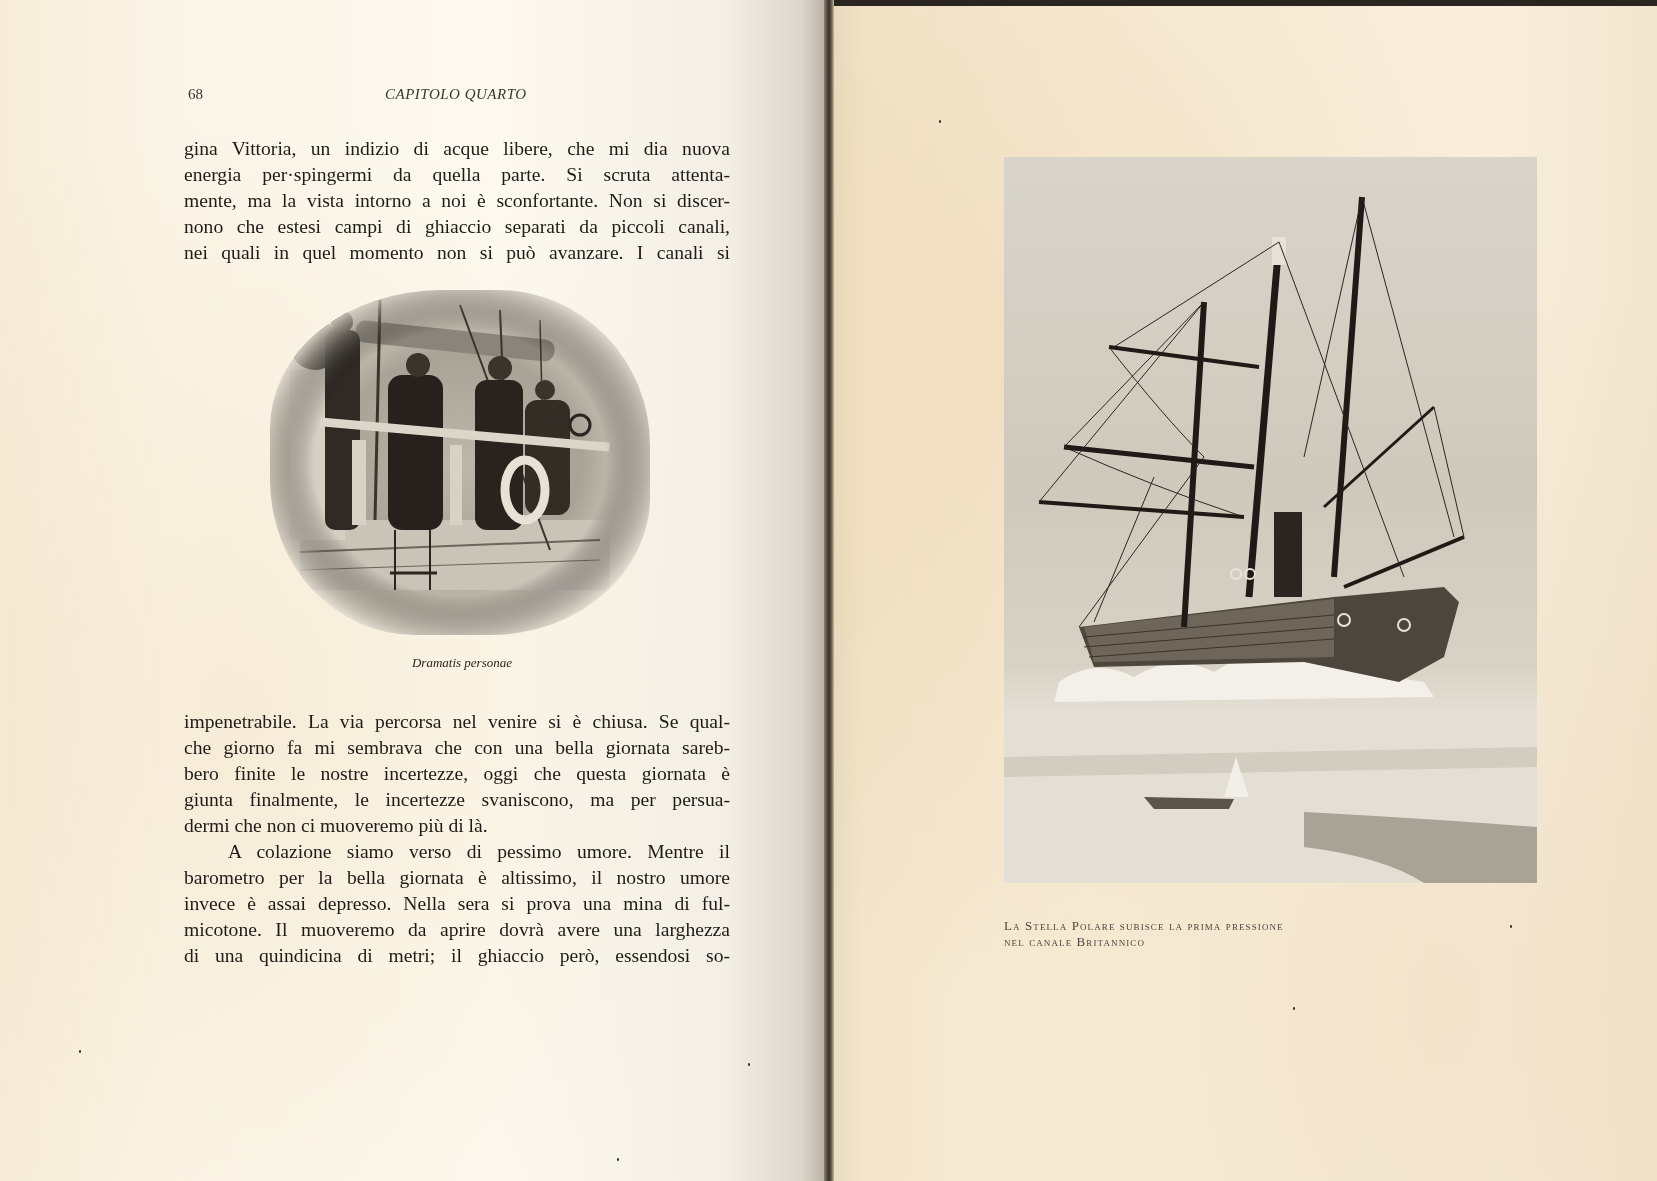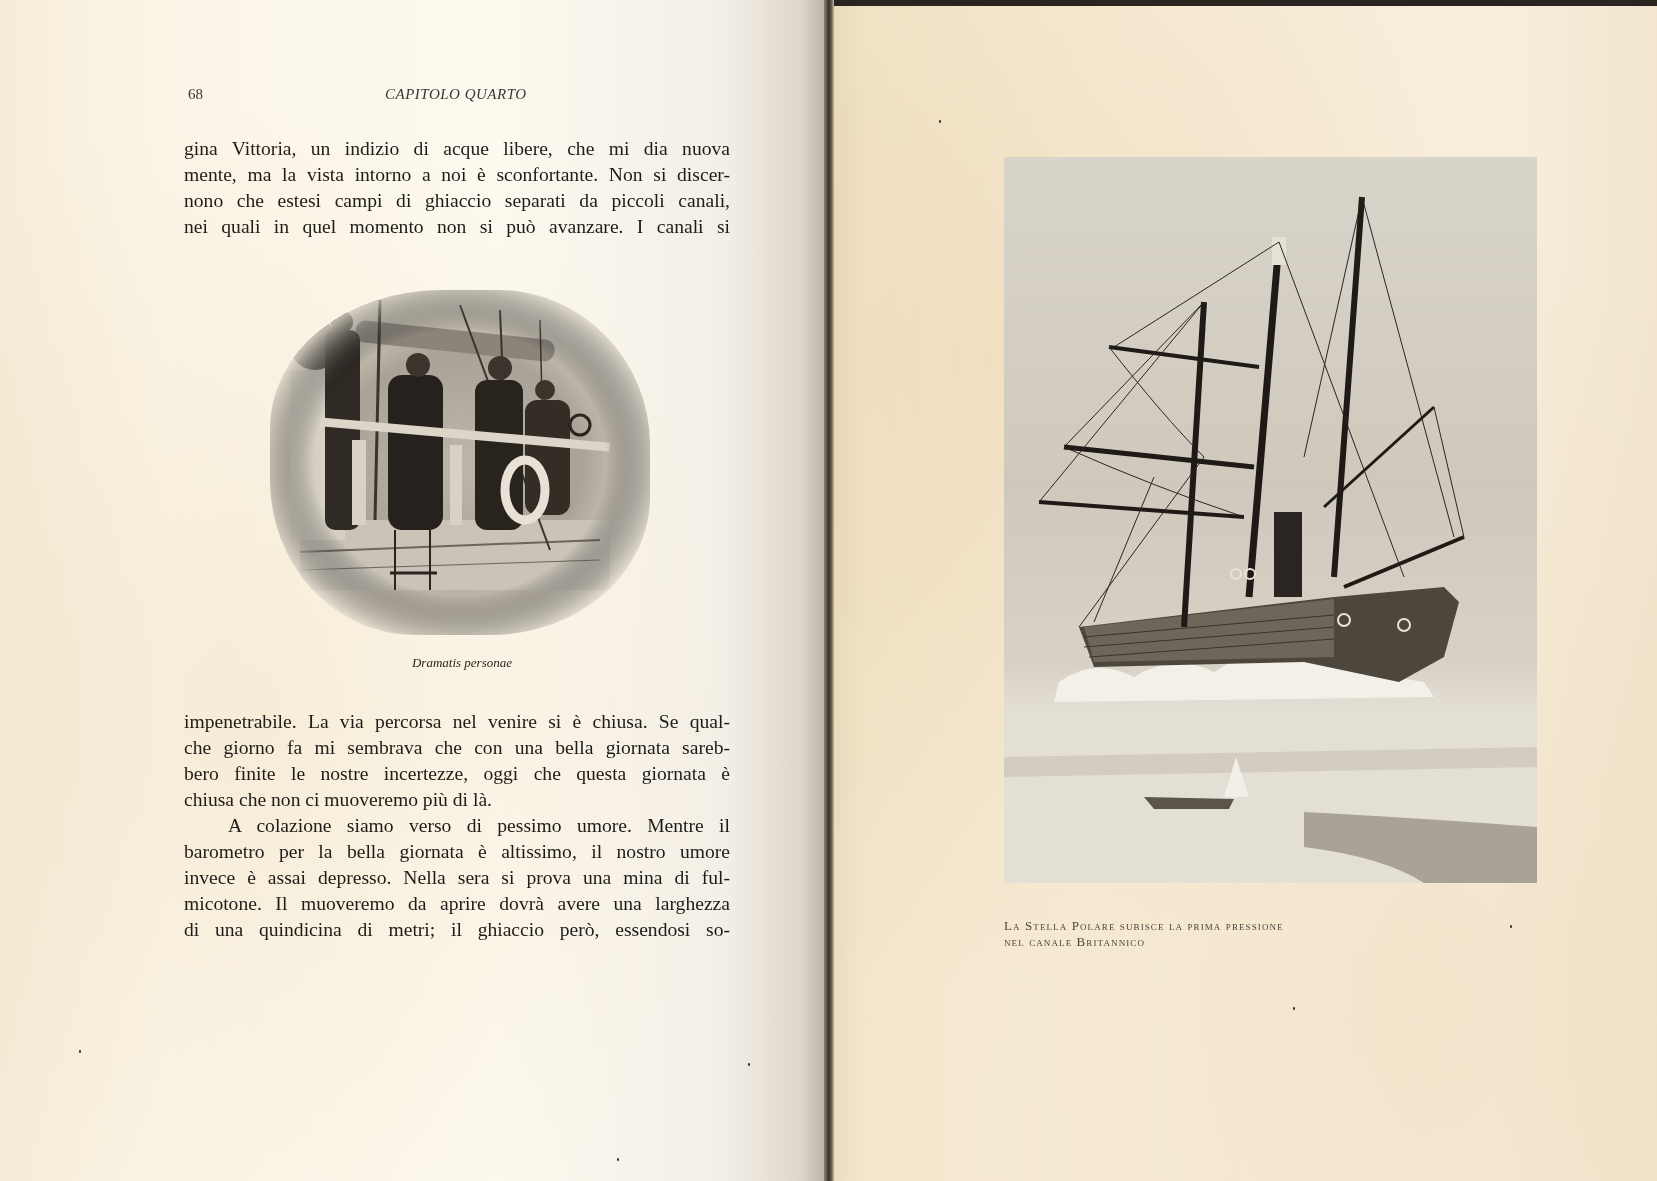--- a/index.html
+++ b/index.html
@@ -96,20 +96,21 @@
   <div class="page-left"></div>
   <div class="page-right"></div>
   <div class="top-strip"></div>
   <div class="gutter"></div>
 
   <div class="page-number">68</div>
   <div class="running-head">CAPITOLO QUARTO</div>
 
   <div class="text-block block-top">
     <span class="line">gina Vittoria, un indizio di acque libere, che mi dia nuova</span>
+    <span class="line">energia per·spingermi da quella parte. Si scruta attenta-</span>
     <span class="line">mente, ma la vista intorno a noi è sconfortante. Non si discer-</span>
     <span class="line">nono che estesi campi di ghiaccio separati da piccoli canali,</span>
     <span class="line">nei quali in quel momento non si può avanzare. I canali si</span>
   </div>
 
   <div class="vignette">
     <svg width="380" height="345" viewBox="0 0 380 345">
       <defs>
         <radialGradient id="vfade" cx="50%" cy="50%" r="55%">
           <stop offset="70%" stop-color="#000" stop-opacity="0"></stop>
@@ -156,21 +157,22 @@
     </svg>
   </div>
   <div class="vignette-caption">
     <span>Dramatis personae</span>
   </div>
 
   <div class="text-block block-bottom">
     <span class="line">impenetrabile. La via percorsa nel venire si è chiusa. Se qual-</span>
     <span class="line">che giorno fa mi sembrava che con una bella giornata sareb-</span>
     <span class="line">bero finite le nostre incertezze, oggi che questa giornata è</span>
-    <span class="line last">chiusa che non ci muoveremo più di là.</span>
+    <span class="line">giunta finalmente, le incertezze svaniscono, ma per persua-</span>
+    <span class="line last">dermi che non ci muoveremo più di là.</span>
     <span class="line indent">A colazione siamo verso di pessimo umore. Mentre il</span>
     <span class="line">barometro per la bella giornata è altissimo, il nostro umore</span>
     <span class="line">invece è assai depresso. Nella sera si prova una mina di ful-</span>
     <span class="line">micotone. Il muoveremo da aprire dovrà avere una larghezza</span>
     <span class="line">di una quindicina di metri; il ghiaccio però, essendosi so-</span>
   </div>
 
   <div class="plate">
     <svg width="533" height="726" viewBox="0 0 533 726">
 

